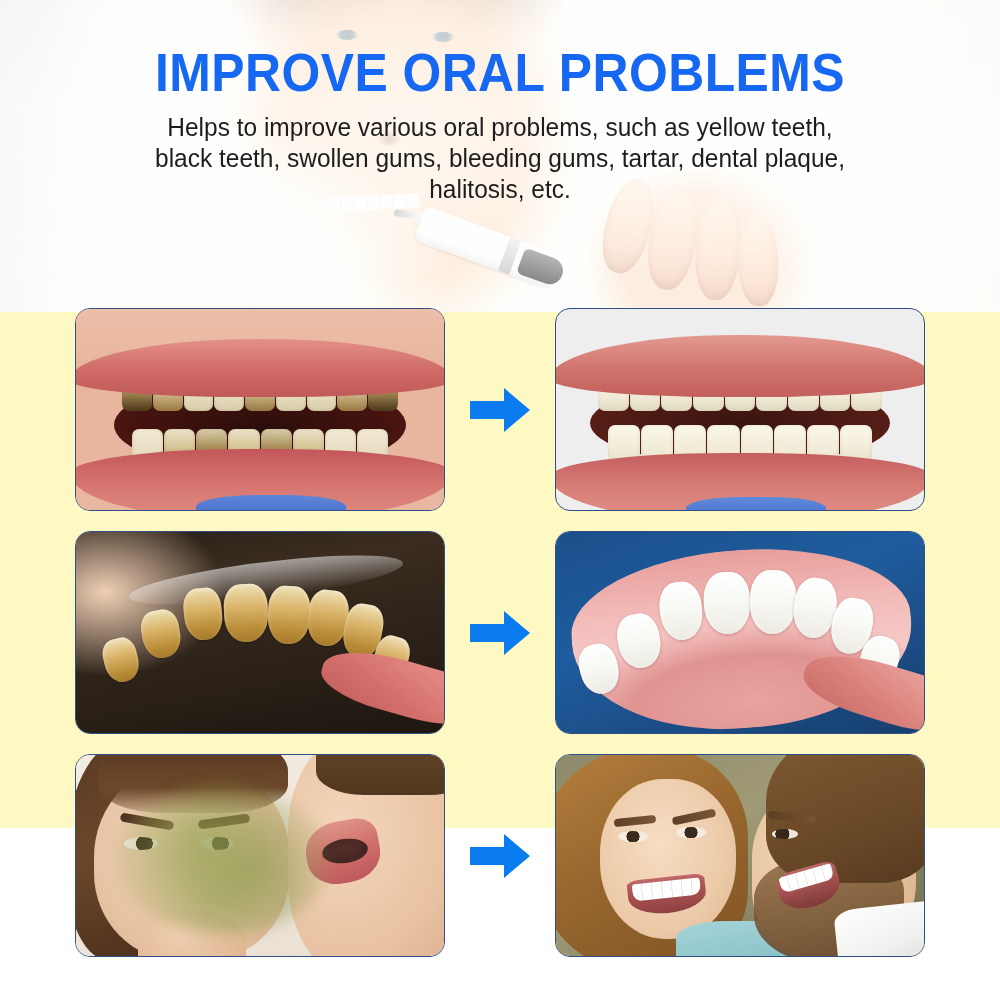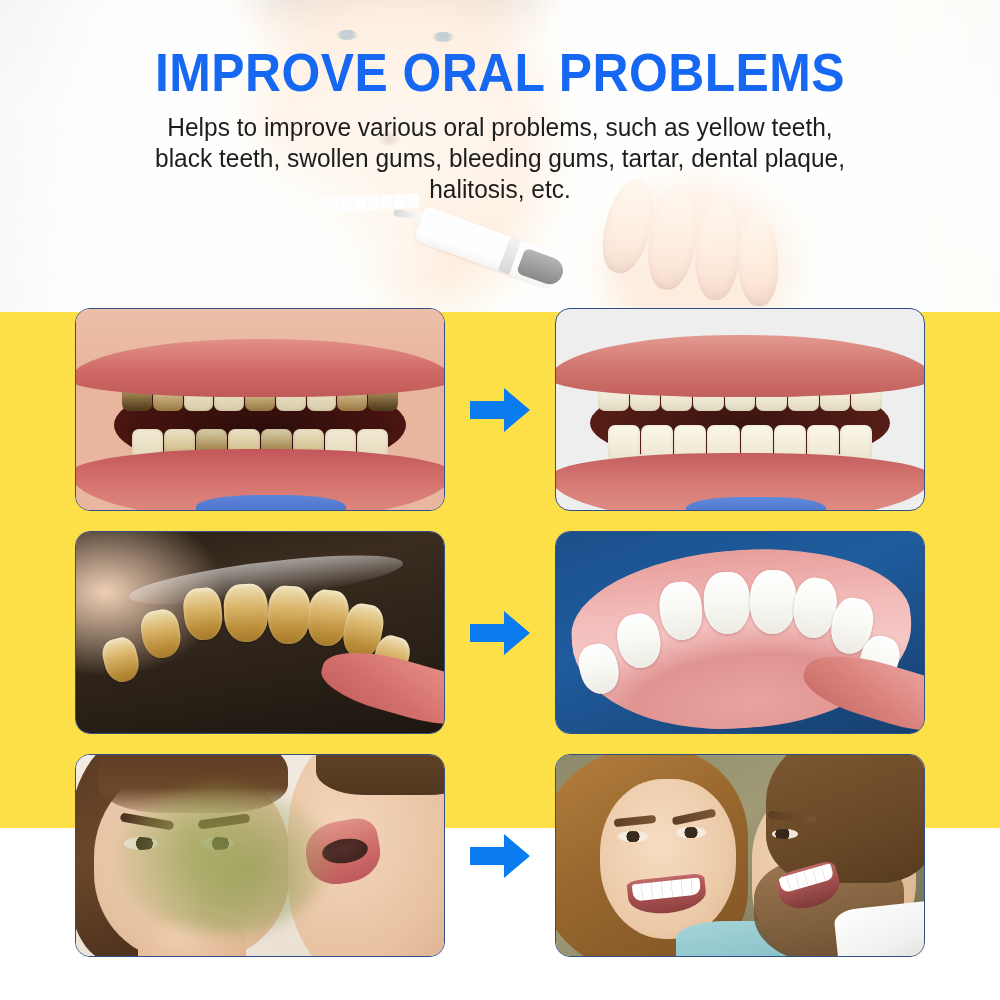--- a/index.html
+++ b/index.html
@@ -8,21 +8,21 @@
   html, body {
     width: 1000px; height: 1000px;
     overflow: hidden;
     background: #ffffff;
     font-family: "Liberation Sans", sans-serif;
   }
 
   #page {
     position: relative;
     width: 1000px; height: 828px;
-    background: #fde047;
+    background: #fef9c3;
   }
 
   
   .hero {
     position: absolute;
     left: 0; top: 0;
     width: 1000px; height: 312px;
     overflow: hidden;
     background: #f2f1ef;
   }

